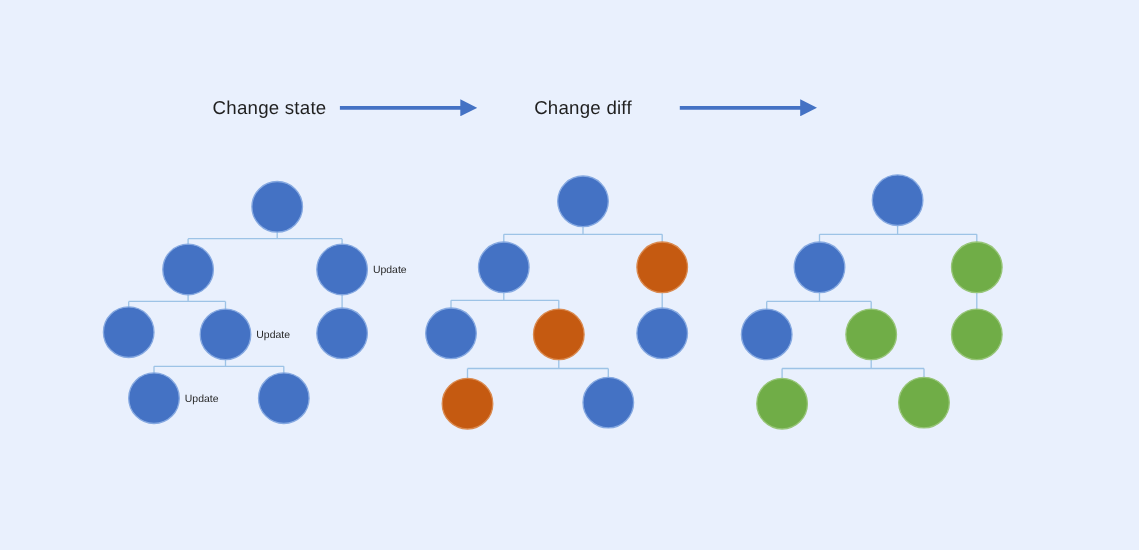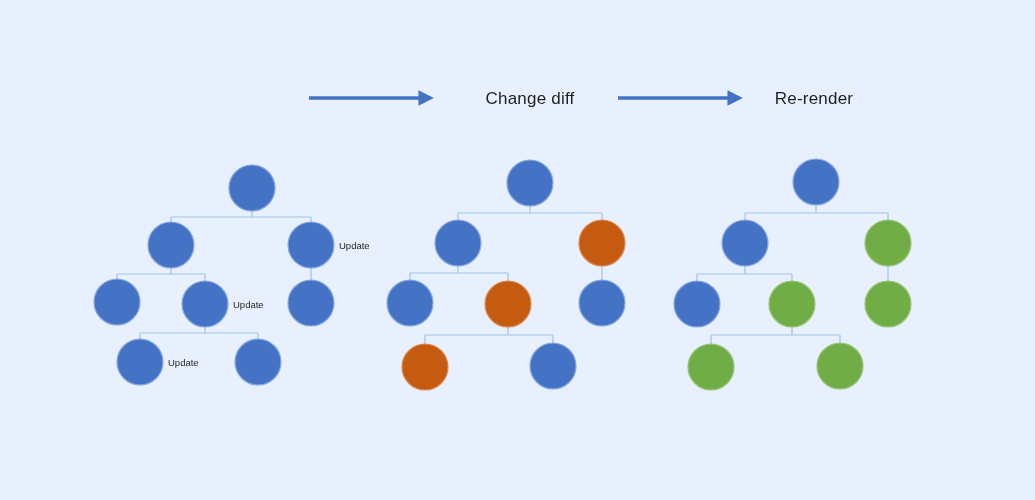--- a/index.html
+++ b/index.html
@@ -49,24 +49,24 @@
     font-family: "Liberation Sans", sans-serif;
     font-size: 9.5px;
     fill: var(--labeltext, #262626);
   }
 </style>
 </head>
 <body>
 
 <div class="canvas">
 
+  <div class="step-label" id="step-0">Change state</div>
 
   <div class="step-label" id="step-1">Change diff</div>
 
-  <div class="step-label" id="step-2">Re-render</div>
 
   <svg id="diagram-svg" width="1035" height="500" viewBox="0 0 1035 500">
     <defs>
       <marker id="arrowhead" viewBox="0 0 10 10" refX="1" refY="5" markerWidth="4.4" markerHeight="4.4" orient="auto">
         <path d="M 0 0 L 10 5 L 0 10 z"></path>
       </marker>
     </defs>
 
     <line class="flow-arrow" x1="309" y1="98" x2="420" y2="98" marker-end="url(#arrowhead)"></line>
 

